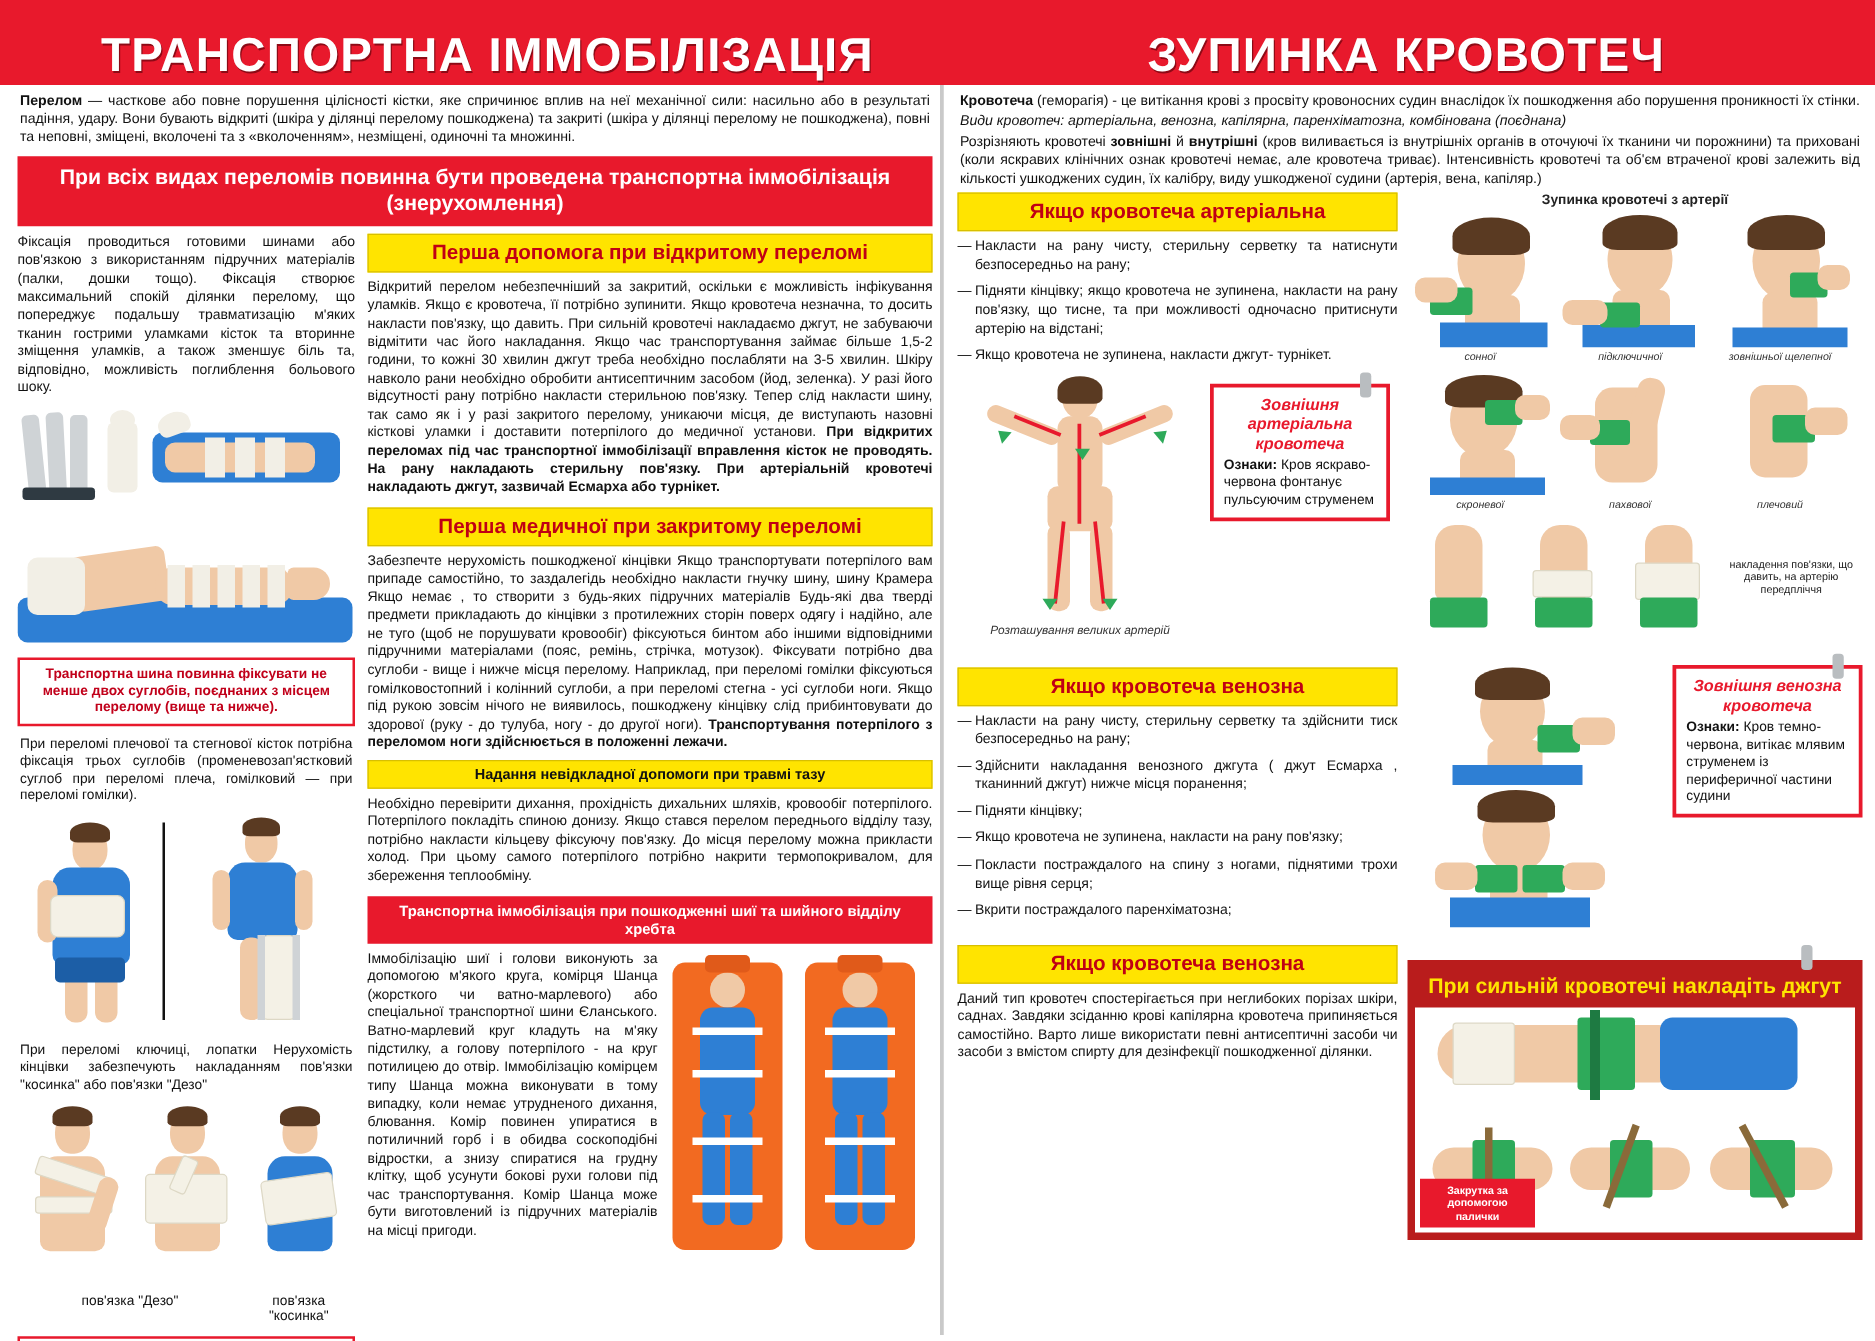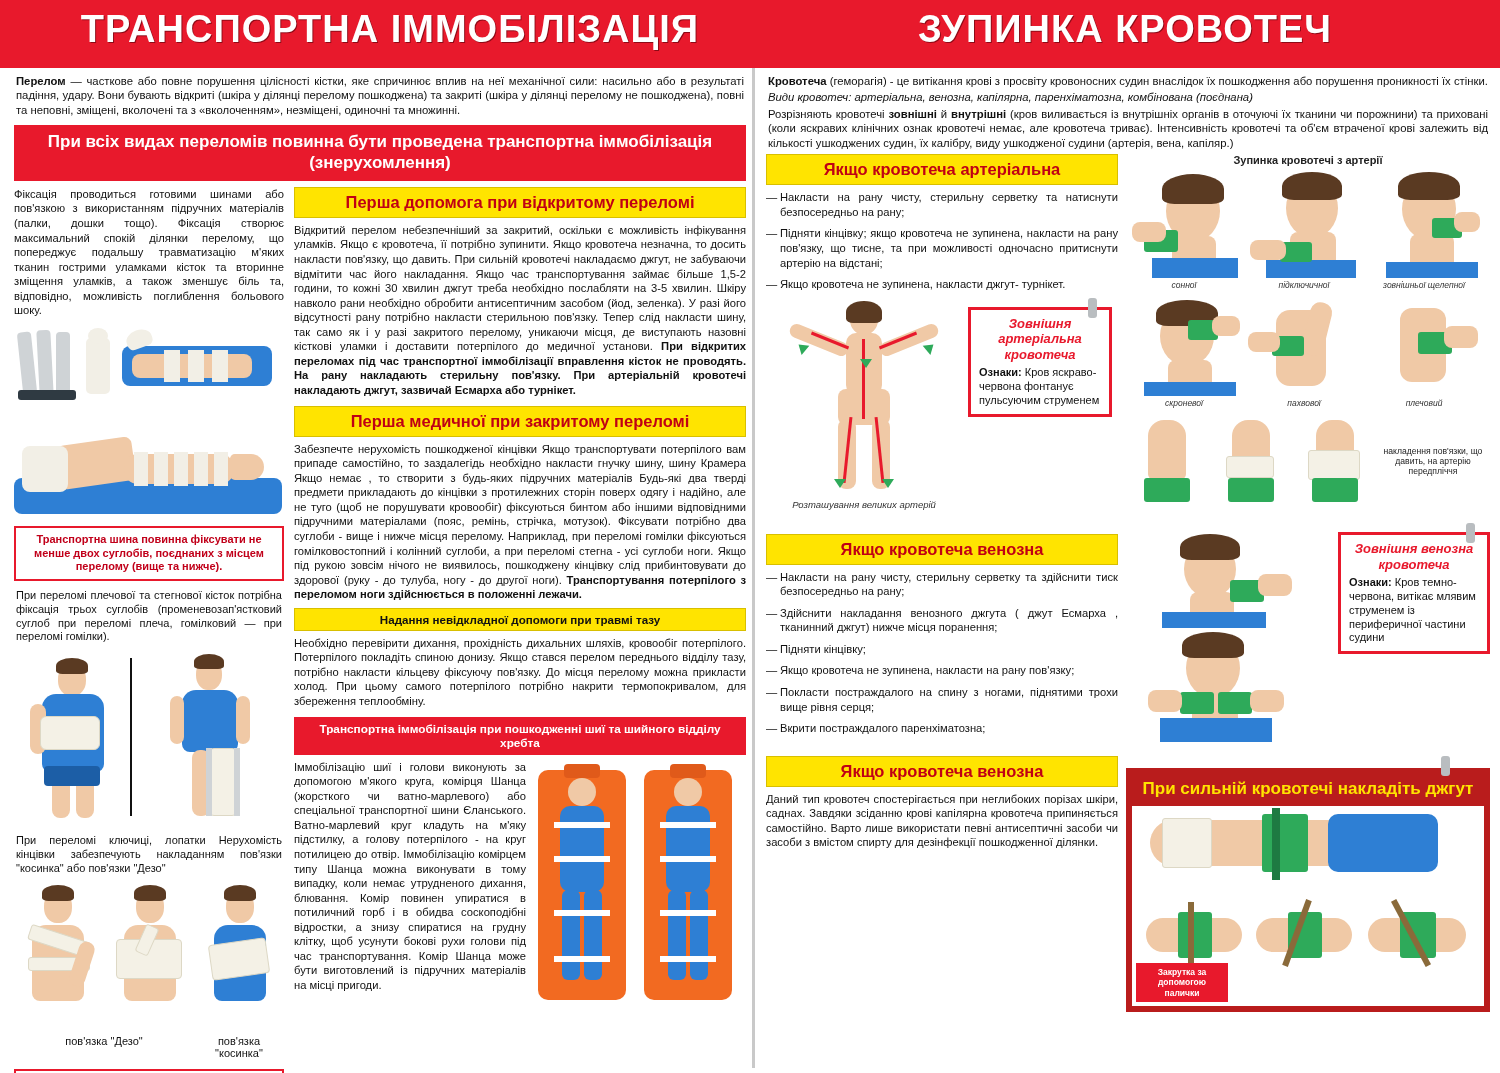--- a/index.html
+++ b/index.html
@@ -17,21 +17,21 @@
   }
   
   .header-band {
     position: absolute;
     left: 0; top: 0;
     width: 1500px; height: 68px;
     background: #e8192c;
   }
   .header-title {
     position: absolute;
-    top: 8px;
+    top: 24px;
     color: #ffffff;
     font-weight: bold;
     font-size: 38px;
     letter-spacing: 1px;
     text-align: center;
     white-space: nowrap;
     text-shadow: 1px 1px 0 #8d0a16;
   }
   .header-title.left  { left: 20px;  width: 740px; }
   .header-title.right { left: 760px; width: 730px; }
@@ -602,21 +602,21 @@
           <div class="info-red" style="width:152px;">
             <div class="clip"></div>
             <div class="ttl">Зовнішня венозна кровотеча</div>
             <div><b>Ознаки:</b> Кров темно-червона, витікає млявим струменем із периферичної частини судини</div>
           </div>
         </div>
 
         <div class="tourniquet-box" style="margin-top:26px; position:relative;">
           <div class="clip" style="top:-12px; right:40px;"></div>
           <div class="tourniquet-head">При сильній кровотечі накладіть джгут</div>
-          <div class="tb-inner" style="height:200px;">
+          <div class="tb-inner" style="height:180px;">
 
             <div class="fig skin" style="left:18px; top:14px; width:200px; height:46px; border-radius:24px;"></div>
             <div class="fig blue" style="left:196px; top:8px; width:110px; height:58px; border-radius:10px;"></div>
             <div class="bnd" style="left:30px; top:12px; width:50px; height:50px;"></div>
             <div class="wrap" style="left:130px; top:8px; width:46px; height:58px;"></div>
             <div class="fig" style="left:140px; top:2px; width:8px; height:72px; background:#1e7a42;"></div>
 
             <div class="fig" style="left:6px; top:86px; width:108px; height:104px;">
               <div class="fig skin" style="left:8px; top:26px; width:96px; height:34px; border-radius:18px;"></div>
               <div class="wrap" style="left:40px; top:20px; width:34px; height:46px;"></div>

